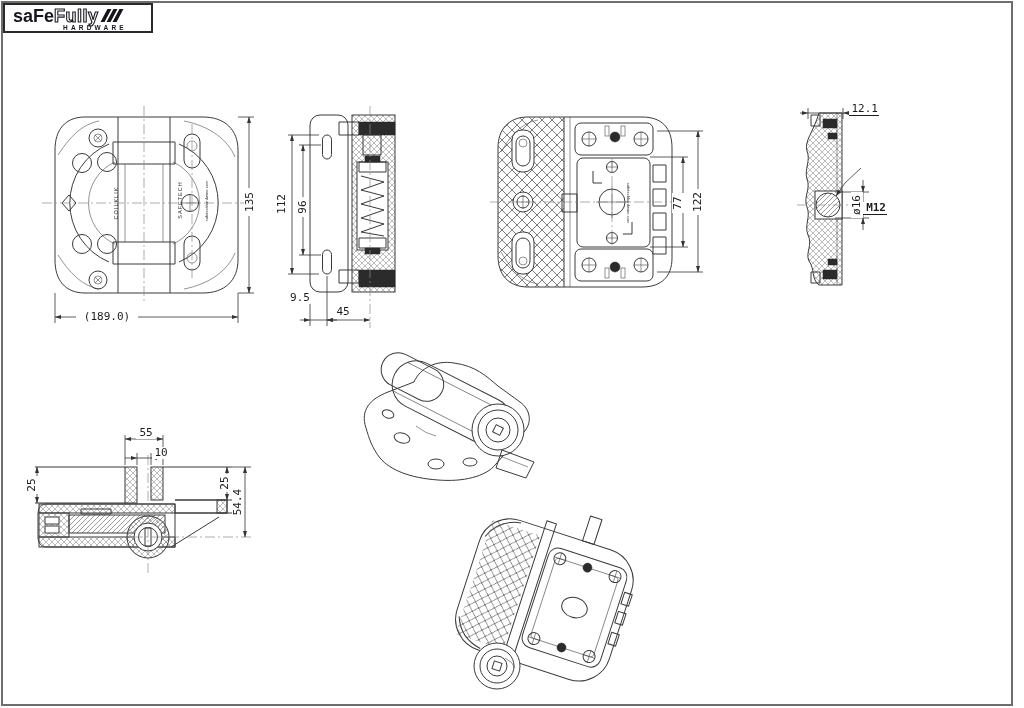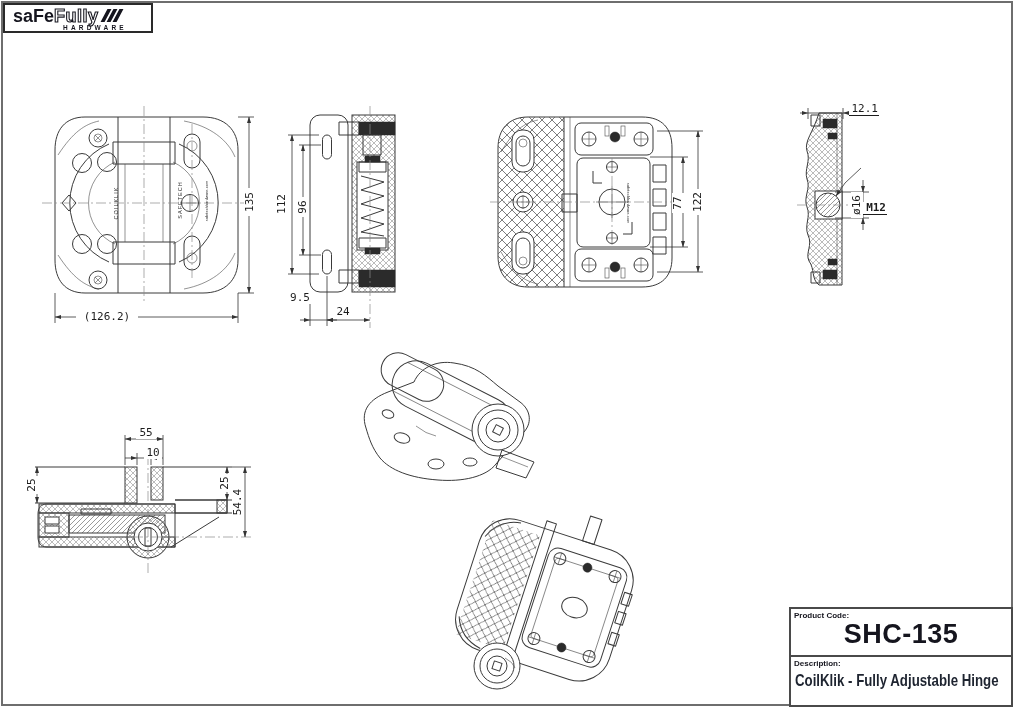--- a/index.html
+++ b/index.html
@@ -333,48 +333,38 @@
       <rect class="geo" x="184" y="112" width="8" height="12"></rect>
     </g>
     <circle class="wh" cx="62" cy="168" r="23"></circle>
     <circle class="geo" cx="62" cy="168" r="17"></circle>
     <circle class="geo" cx="62" cy="168" r="10"></circle>
     <rect class="geo" x="58" y="164" width="8" height="8" transform="rotate(18 62 168)"></rect>
     <path class="thin" d="M70,160 q8,4 10,10"></path>
   </svg>
 
   <span class="dim rot" style="left:236px;top:196px;width:26px">135</span>
-  <span class="dim" style="left:76px;top:311px;width:60px">(126.2)</span>
+  <span class="dim" style="left:76px;top:311px;width:60px">(189.0)</span>
 
   <span class="dim rot" style="left:270px;top:198px;width:22px">112</span>
   <span class="dim rot" style="left:293px;top:201px;width:18px">96</span>
   <span class="dim" style="left:286px;top:292px;width:26px">9.5</span>
-  <span class="dim" style="left:332px;top:306px;width:20px">24</span>
+  <span class="dim" style="left:332px;top:306px;width:20px">45</span>
 
   <span class="dim rot" style="left:668px;top:197px;width:18px">77</span>
   <span class="dim rot" style="left:685px;top:196px;width:24px">122</span>
 
   <span class="dim und" style="left:849px;top:103px;width:28px">12.1</span>
   <span class="dim und bold" style="left:859px;top:155px;width:26px">M12</span>
   <span class="dim rot" style="left:844px;top:199px;width:24px">ø16</span>
 
   <span class="dim" style="left:136px;top:427px;width:18px">55</span>
-  <span class="dim" style="left:144px;top:447px;width:16px">10</span>
+  <span class="dim" style="left:152px;top:447px;width:16px">10</span>
   <span class="dim rot" style="left:23px;top:479px;width:16px">25</span>
   <span class="dim rot" style="left:216px;top:477px;width:16px">25</span>
   <span class="dim rot" style="left:223px;top:496px;width:28px">54.4</span>
 
   <span class="mark rot" style="left:96px;top:200px;width:40px;font-size:5.5px;letter-spacing:1px">COILKLIK</span>
   <span class="mark rot" style="left:160px;top:197px;width:40px;font-size:5.5px;letter-spacing:1px">SAFETECH</span>
   <span class="mark rot" style="left:182px;top:198px;width:50px;font-size:4px">safetechhardware.com</span>
   <span class="mark" style="left:603px;top:200px;width:50px;font-size:4px;transform:rotate(90deg)">safetechhardware.com</span>
 
-  <div class="tblock">
-    <div class="trow1">
-      <div class="tlabel">Product Code:</div>
-      <div class="pcode">SHC-135</div>
-    </div>
-    <div class="trow2">
-      <div class="tlabel">Description:</div>
-      <div class="pdesc">CoilKlik - Fully Adjustable Hinge</div>
-    </div>
-  </div>
 </div>
 
 </body></html>

